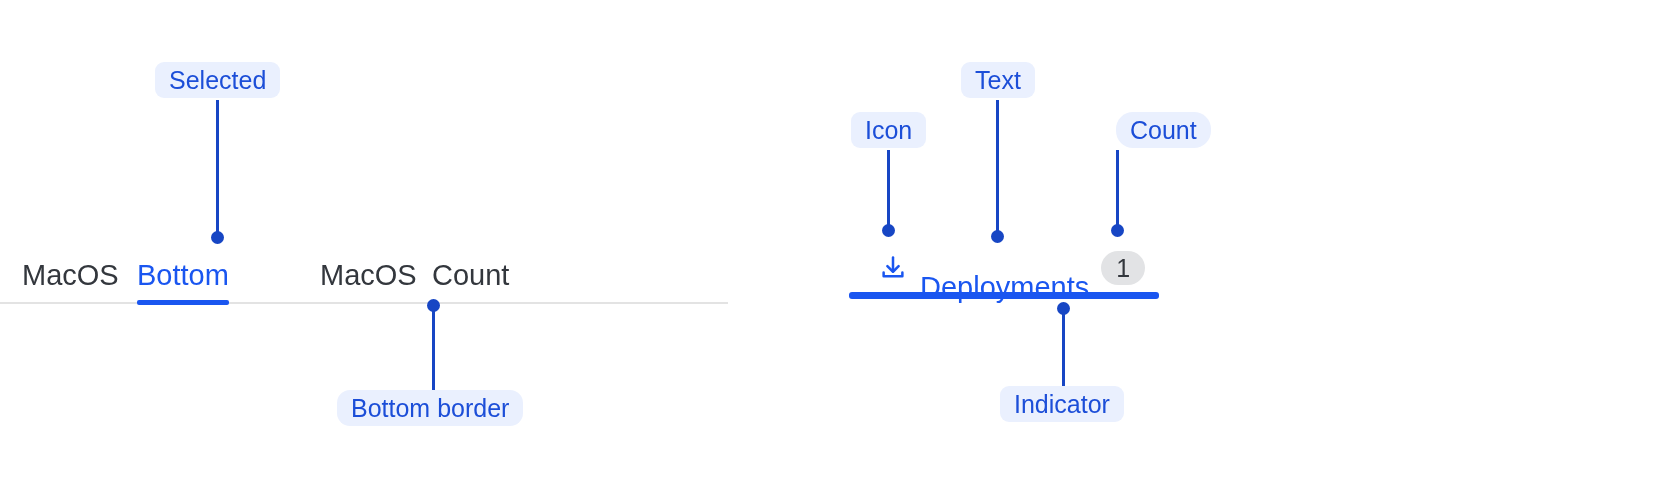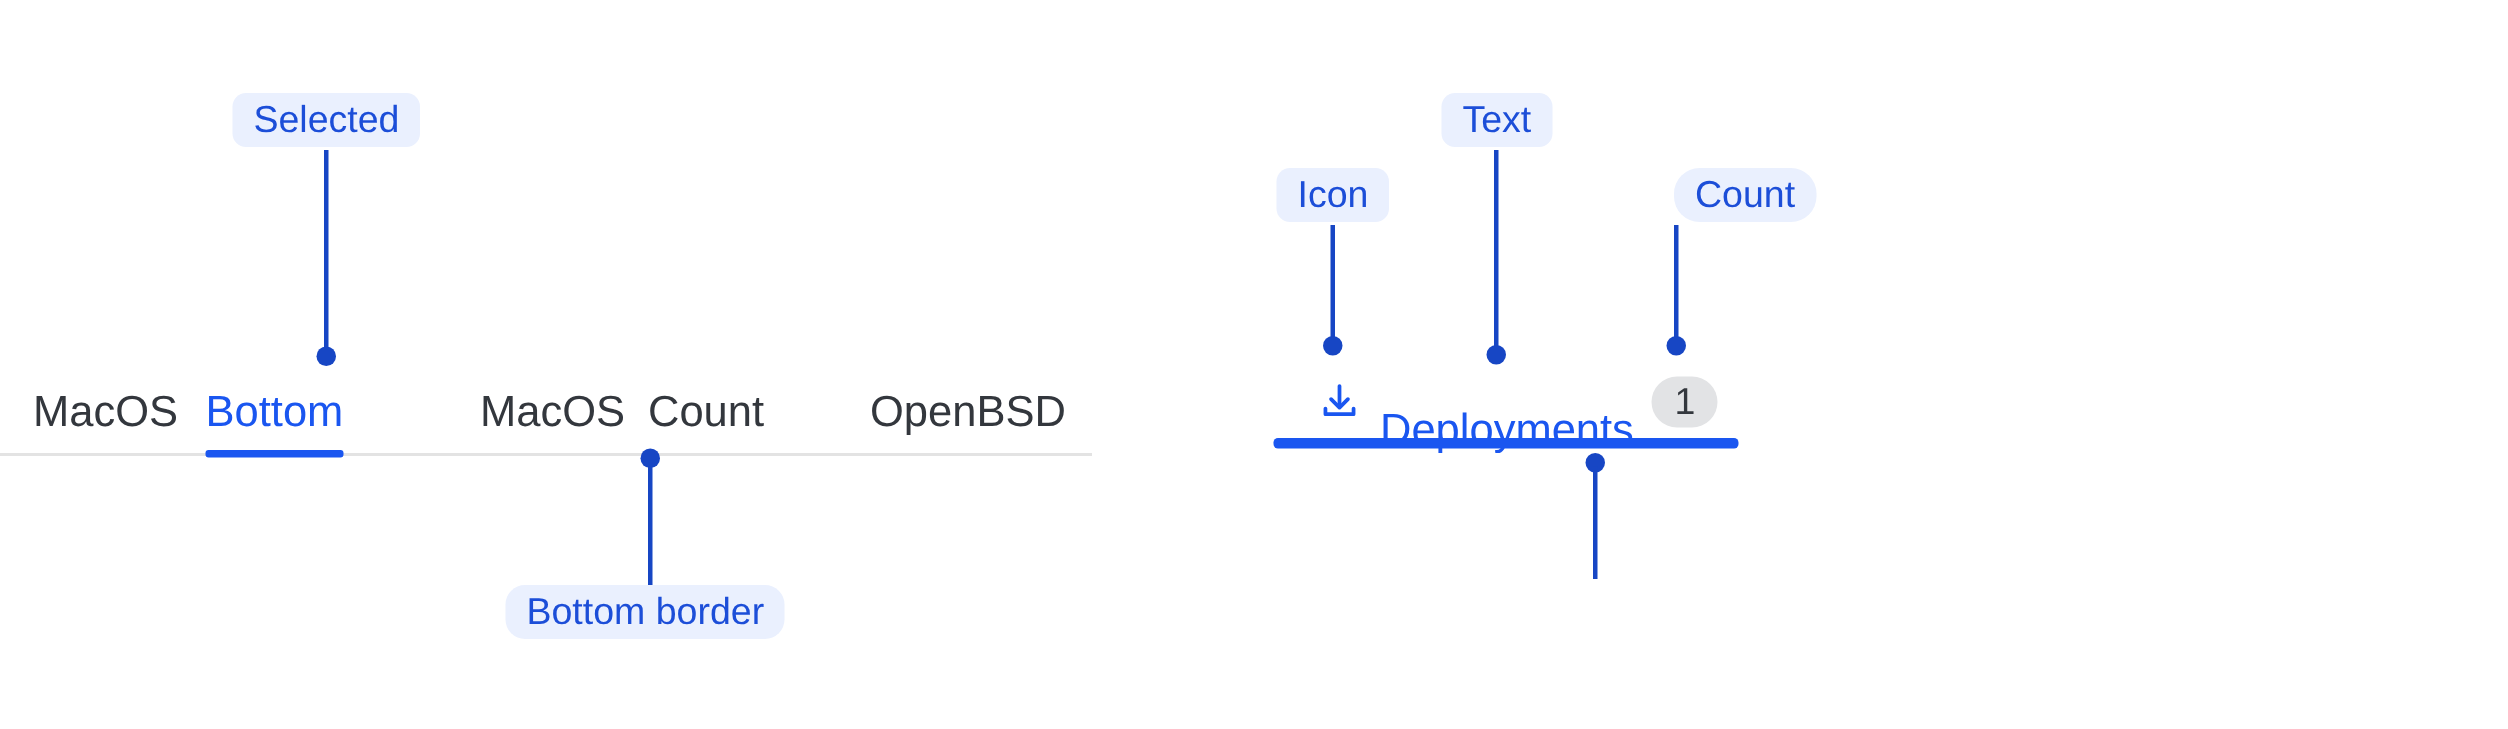--- a/index.html
+++ b/index.html
@@ -160,23 +160,20 @@
     </div>
 
     <div class="tab" style="left:320px;">
       <span>MacOS</span>
     </div>
 
     <div class="tab" style="left:432px;">
       <span>Count</span>
     </div>
 
-    <div class="tab" style="left:580px;">
-      <span>OpenBSD</span>
-    </div>
   </div>
 
   <div class="anno" style="left:155px; top:62px;">Selected</div>
   <div class="leader" style="left:216px; top:100px; height:137px;"></div>
   <div class="dot" style="left:211px; top:231px;"></div>
 
   <div class="dot" style="left:427px; top:299px;"></div>
   <div class="leader" style="left:432px; top:308px; height:82px;"></div>
   <div class="anno" style="left:337px; top:390px;border-radius:13px;">Bottom border</div>
 
@@ -202,14 +199,15 @@
   <div class="anno" style="left:961px; top:62px;">Text</div>
   <div class="leader" style="left:996px; top:100px; height:136px;"></div>
   <div class="dot" style="left:991px; top:230px;"></div>
 
   <div class="anno" style="left:1116px; top:112px;border-radius:17px;">Count</div>
   <div class="leader" style="left:1116px; top:150px; height:80px;"></div>
   <div class="dot" style="left:1111px; top:224px;"></div>
 
   <div class="dot" style="left:1057px; top:302px;"></div>
   <div class="leader" style="left:1062px; top:311px; height:75px;"></div>
+  <div class="anno" style="left:1000px; top:386px;">Indicator</div>
 
 </div>
 
 </body></html>

